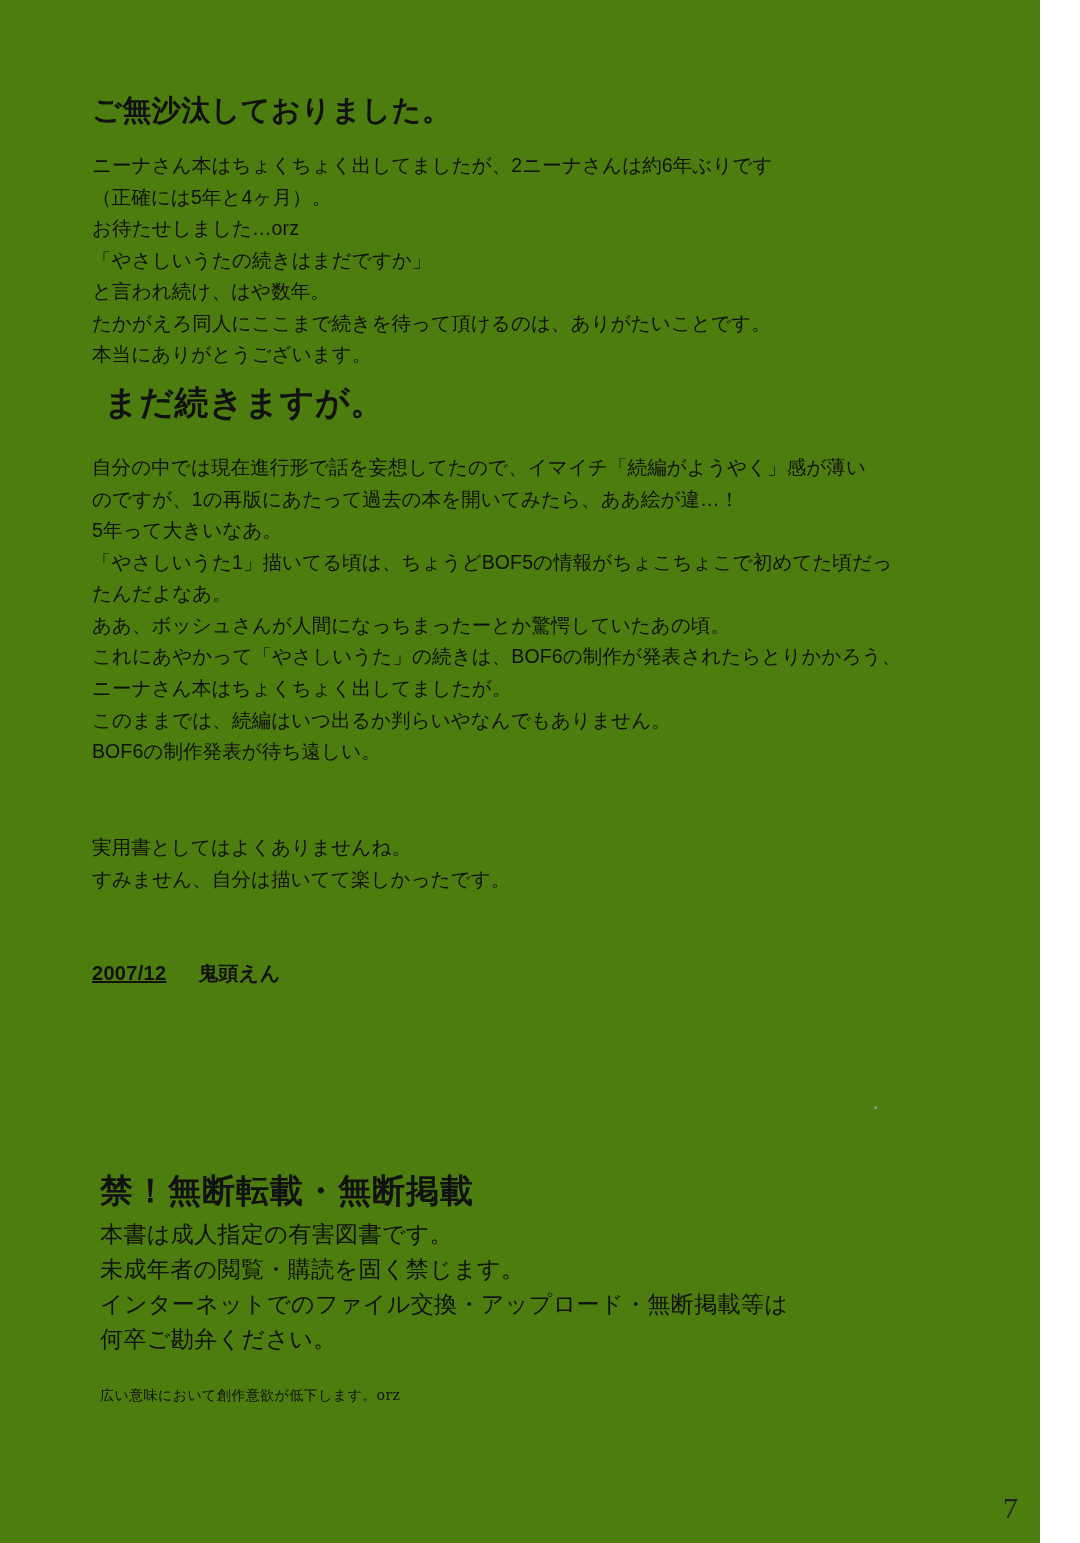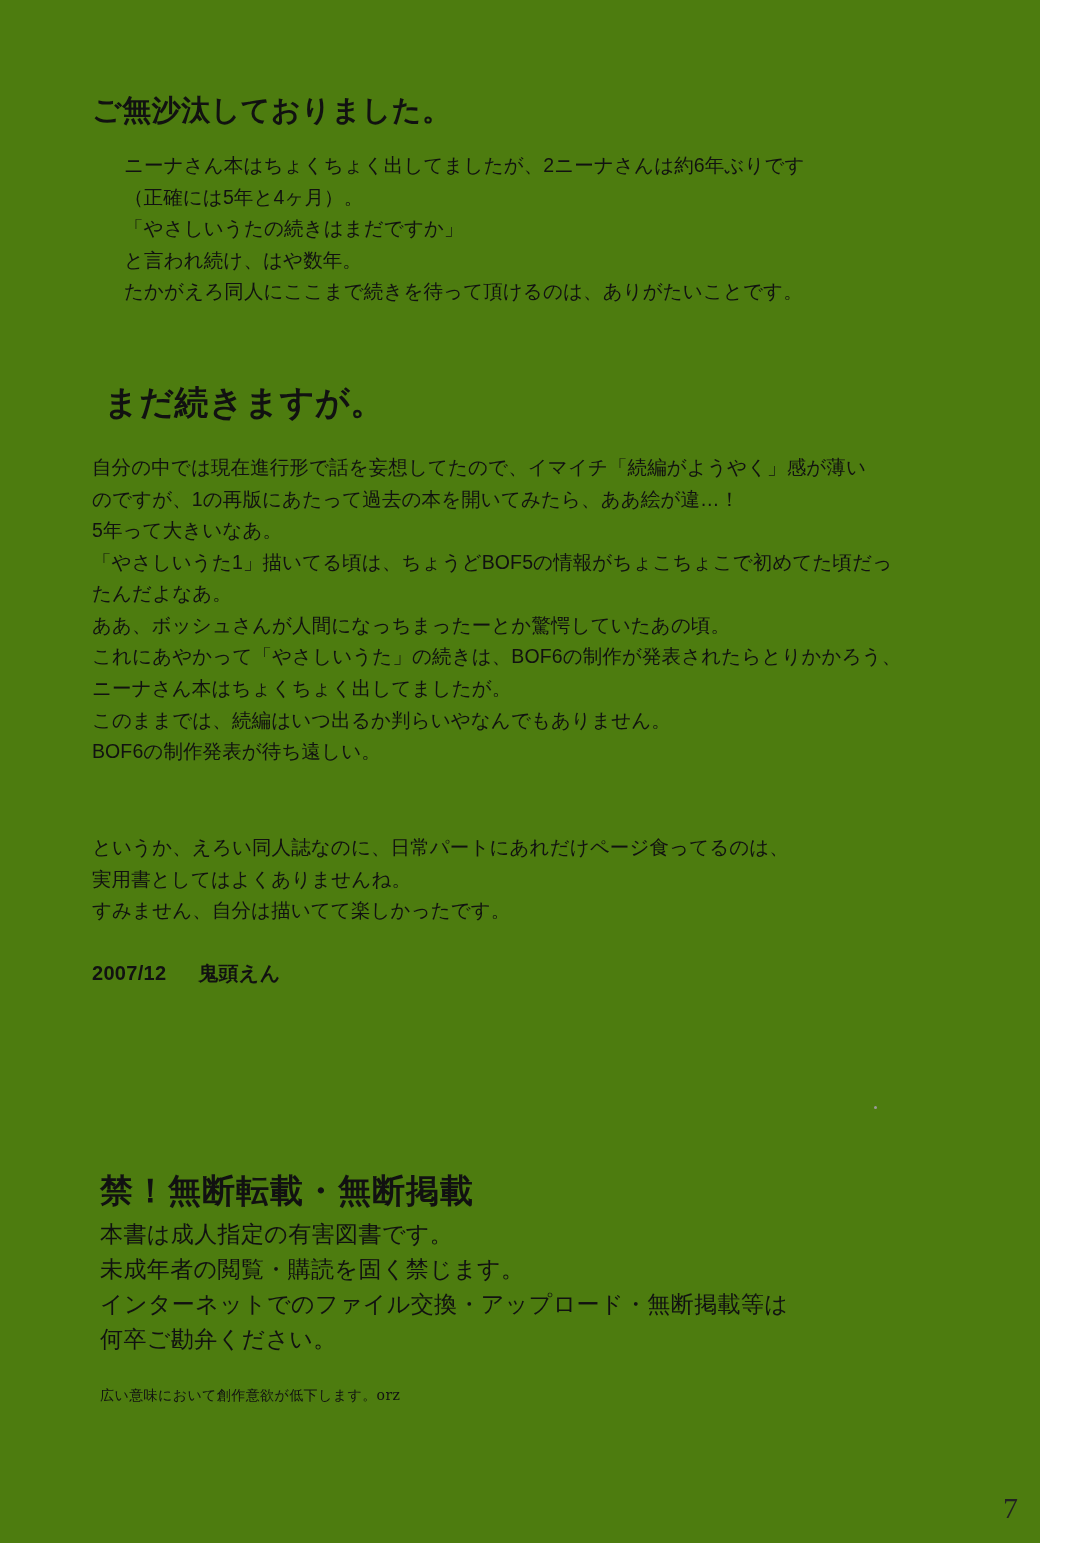--- a/index.html
+++ b/index.html
@@ -49,21 +49,21 @@
 
   .body-block .line {
     white-space: nowrap;
   }
 
   .sig-row {
     font-size: 20px;
     font-weight: bold;
     letter-spacing: 0.3px;
   }
-  .sig-row .date { display: inline-block; }
+  .sig-row .date { display: inline-block; text-decoration: underline; }
   .sig-row .name { display: inline-block; margin-left: 26px; }
 
   .notice {
     font-family: "DejaVu Serif", "Liberation Serif", serif;
   }
   .notice-title {
     font-size: 33px;
     font-weight: bold;
     letter-spacing: 1px;
     margin: 0;
@@ -76,21 +76,21 @@
     margin: 0;
   }
   .notice-tail {
     font-size: 14px;
     line-height: 1.5;
     letter-spacing: 0.4px;
     margin: 0;
   }
 
   .pos-intro-head { position: absolute; left: 0; top: 93px; }
-  .pos-intro-body { position: absolute; left: 0; top: 150px; margin-left: 32px; }
+  .pos-intro-body { position: absolute; left: 0; top: 150px; }
   .pos-cont-head  { position: absolute; left: 0; top: 370px; }
   .pos-main-body  { position: absolute; left: 0; top: 452px; }
   .pos-note-body  { position: absolute; left: 0; top: 832px; }
   .pos-sig        { position: absolute; left: 0; top: 960px; }
   .pos-notice     { position: absolute; left: 8px; top: 1170px; }
   .pos-notice-tail{ position: absolute; left: 8px; top: 1385px; }
 
   .notice-title-el { margin-bottom: 6px; }
 
   .page-number {
@@ -115,42 +115,43 @@
 <body>
 
 <div class="page">
   <div class="content">
 
     <h1 class="heading-1 pos-intro-head">ご無沙汰しておりました。</h1>
 
     <div class="body-block pos-intro-body">
       <div class="line">ニーナさん本はちょくちょく出してましたが、2ニーナさんは約6年ぶりです</div>
       <div class="line">（正確には5年と4ヶ月）。</div>
+      <div class="line">お待たせしました…orz</div>
       <div class="line">「やさしいうたの続きはまだですか」</div>
       <div class="line">と言われ続け、はや数年。</div>
       <div class="line">たかがえろ同人にここまで続きを待って頂けるのは、ありがたいことです。</div>
+      <div class="line">本当にありがとうございます。</div>
     </div>
 
     <h2 class="heading-2 pos-cont-head">まだ続きますが。</h2>
 
     <div class="body-block pos-main-body">
       <div class="line">自分の中では現在進行形で話を妄想してたので、イマイチ「続編がようやく」感が薄い</div>
       <div class="line">のですが、1の再版にあたって過去の本を開いてみたら、ああ絵が違…！</div>
       <div class="line">5年って大きいなあ。</div>
       <div class="line">「やさしいうた1」描いてる頃は、ちょうどBOF5の情報がちょこちょこで初めてた頃だっ</div>
       <div class="line">たんだよなあ。</div>
       <div class="line">ああ、ボッシュさんが人間になっちまったーとか驚愕していたあの頃。</div>
       <div class="line">これにあやかって「やさしいうた」の続きは、BOF6の制作が発表されたらとりかかろう、</div>
       <div class="line">ニーナさん本はちょくちょく出してましたが。</div>
       <div class="line">このままでは、続編はいつ出るか判らいやなんでもありません。</div>
       <div class="line">BOF6の制作発表が待ち遠しい。</div>
     </div>
 
     <div class="body-block pos-note-body">
-      <div class="line">というか、えろい同人誌なのに、日常パートにあれだけページ食ってるのは、</div>
       <div class="line">実用書としてはよくありませんね。</div>
       <div class="line">すみません、自分は描いてて楽しかったです。</div>
     </div>
 
     <div class="sig-row pos-sig">
       <span class="date">2007/12</span>
       <span class="name">鬼頭えん</span>
     </div>
 
     <div class="notice pos-notice">

